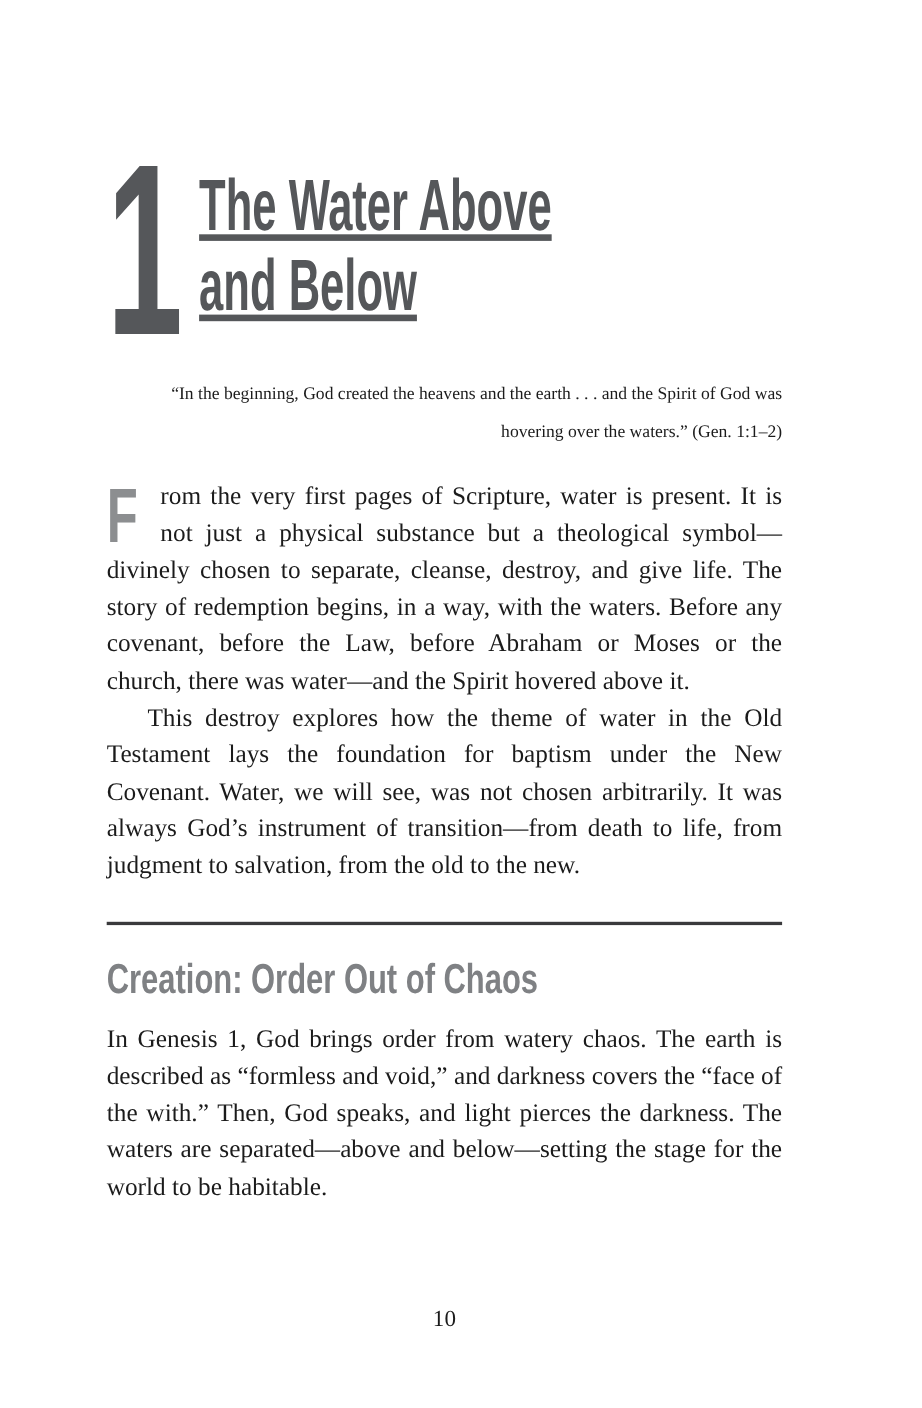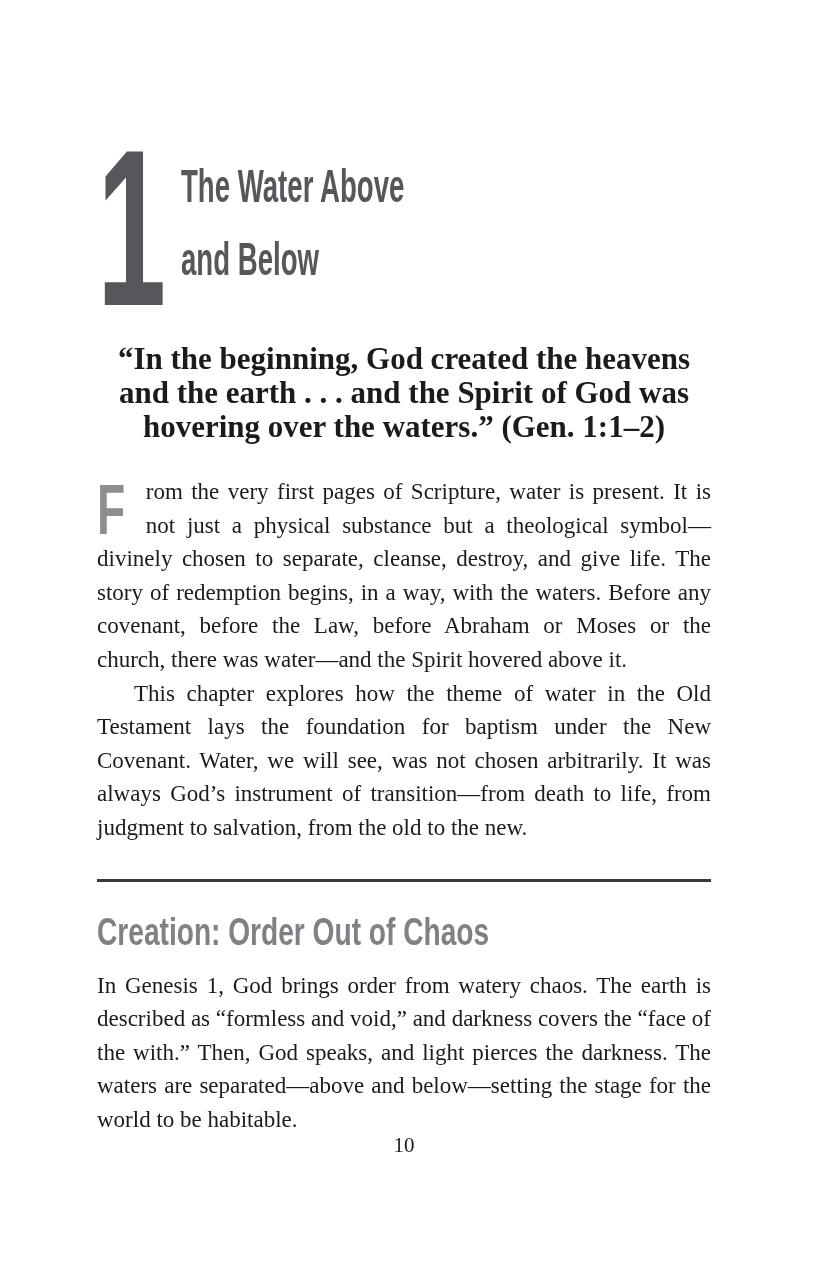--- a/index.html
+++ b/index.html
@@ -39,38 +39,39 @@
     color: #55575a;
     transform: scaleX(0.56);
     transform-origin: 0 0;
     letter-spacing: -6px;
   }
   .chapter-title {
     margin-left: 14px;
     margin-top: 2px;
     font-family: "Liberation Sans", sans-serif;
     font-weight: bold;
-    font-size: 46px;
+    font-size: 66px;
     line-height: 73px;
     color: #55575a;
     white-space: nowrap;
+    text-decoration: underline;
   }
   .chapter-title .tline {
     display: block;
     transform: scaleX(0.60);
     transform-origin: 0 0;
   }
 
   
   .epigraph {
     margin-top: 26px;
-    font-weight: bold;
-    font-size: 31px;
+    font-weight: normal;
+    font-size: 16px;
     line-height: 34px;
-    text-align: center;
+    text-align: right;
   }
 
   
   .body-para {
     font-size: 23px;
     line-height: 33.6px;
     text-align: justify;
     hyphens: auto;
     -webkit-hyphens: auto;
     margin: 0;
@@ -113,21 +114,21 @@
     transform-origin: 0 0;
   }
   .section-para {
     margin-top: 17px;
   }
 
   
   .page-footer {
     position: absolute;
     left: 97px;
-    top: 1133px;
+    top: 1186px;
     width: 614px;
     text-align: center;
     font-size: 21px;
     color: #1b1b1b;
   }
 </style>
 </head>
 <body>
 
 <div class="page">
@@ -138,21 +139,21 @@
       <div class="chapter-title">
         <span class="tline">The Water Above</span>
         <span class="tline">and Below</span>
       </div>
     </div>
 
     <p class="epigraph">“In the beginning, God created the heavens and the earth . . . and the Spirit of God was hovering over the waters.” (Gen. 1:1–2)</p>
 
     <p class="body-para para-first"><span class="dropcap">F</span><span>rom the very first pages of Scripture, water is present. It is not just a physical substance but a theological symbol—divinely chosen to separate, cleanse, destroy, and give life. The story of redemption begins, in a way, with the waters. Before any covenant, before the Law, before Abraham or Moses or the church, there was water—and the Spirit hovered above it.</span></p>
 
-    <p class="body-para para-indent">This chapter explores how the theme of water in the Old Testament lays the foundation for baptism under the New Covenant. Water, we will see, was not chosen arbitrarily. It was always God’s instrument of transition—from death to life, from judgment to salvation, from the old to the new.</p>
+    <p class="body-para para-indent">This destroy explores how the theme of water in the Old Testament lays the foundation for baptism under the New Covenant. Water, we will see, was not chosen arbitrarily. It was always God’s instrument of transition—from death to life, from judgment to salvation, from the old to the new.</p>
 
     <hr class="section-divider">
 
     <div class="section-heading">Creation: Order Out of Chaos</div>
 
     <p class="body-para section-para">In Genesis 1, God brings order from watery chaos. The earth is described as “formless and void,” and darkness covers the “face of the with.” Then, God speaks, and light pierces the darkness. The waters are separated—above and below—setting the stage for the world to be habitable.</p>
 
   </div>
 
   <div class="page-footer">10</div>

